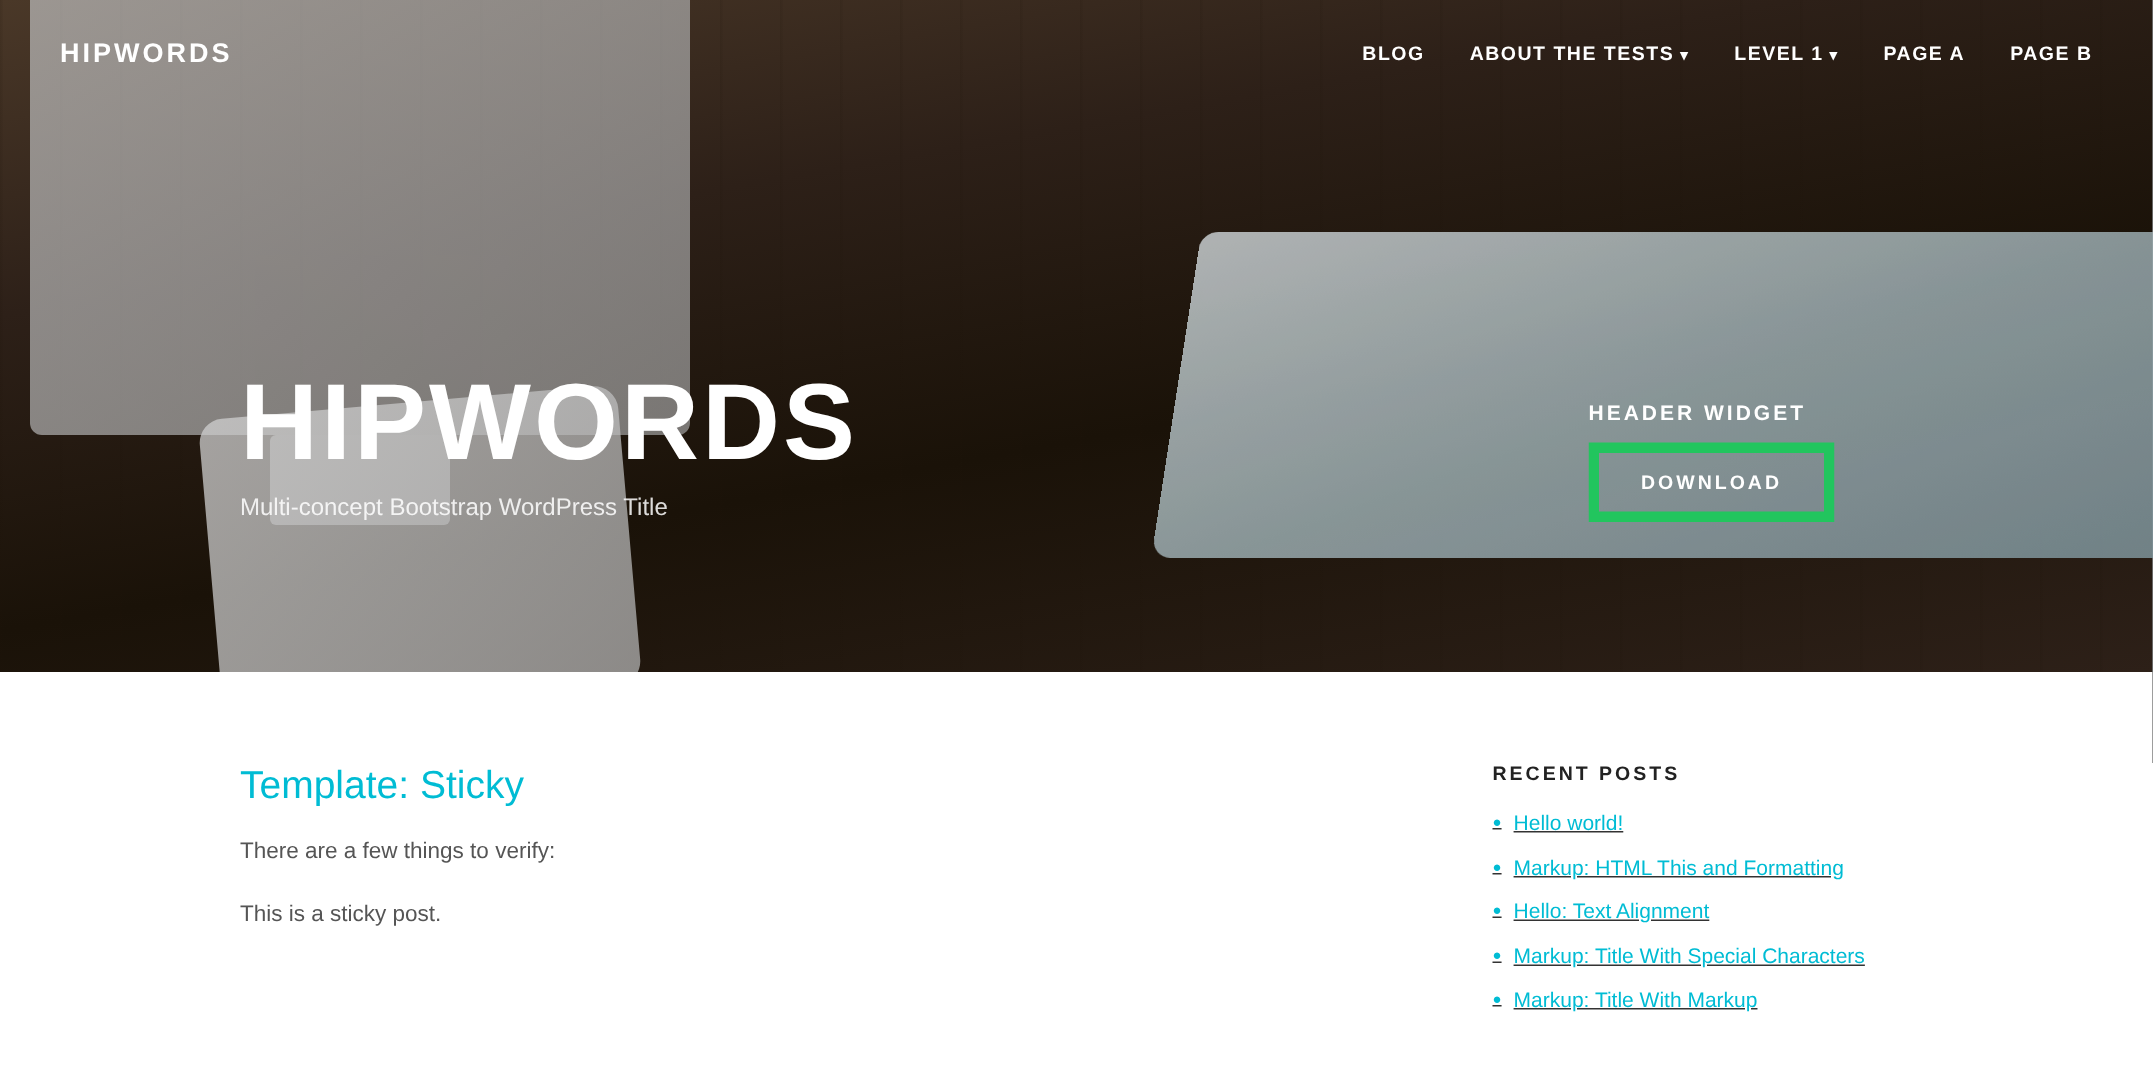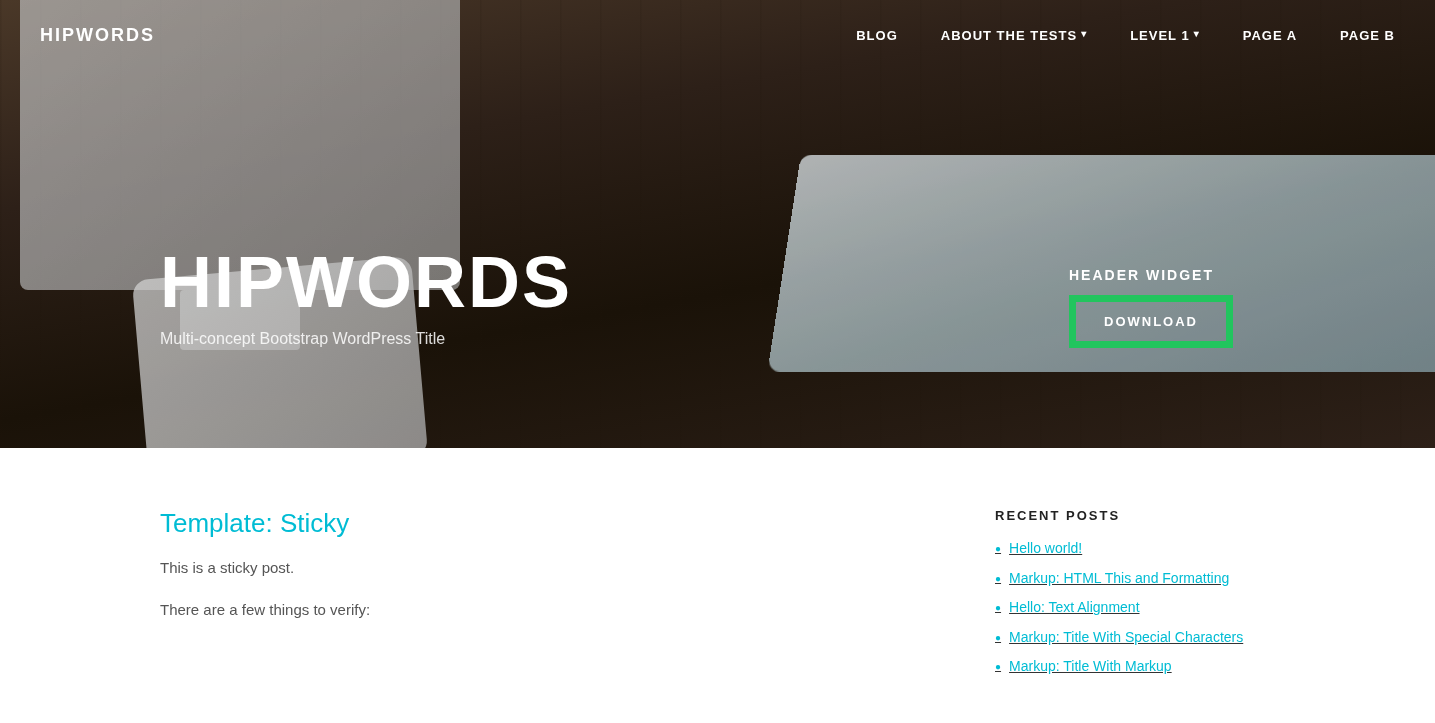--- a/index.html
+++ b/index.html
@@ -20,33 +20,33 @@
     .site-logo {
       font-size: 18px;
       font-weight: 900;
       color: #fff;
       letter-spacing: 2px;
       text-transform: uppercase;
     }
     nav {
       display: flex;
       align-items: center;
-      gap: 43px;
+      gap: 30px;
     }
     nav a {
       color: #fff;
       text-decoration: none;
       font-size: 13px;
       font-weight: 600;
       letter-spacing: 1px;
       text-transform: uppercase;
     }
     .nav-dropdown {
       display: flex;
-      align-items: flex-start;
+      align-items: flex-end;
       gap: 4px;
       color: #fff;
       font-size: 13px;
       font-weight: 600;
       letter-spacing: 1px;
       text-transform: uppercase;
       cursor: pointer;
     }
     .nav-dropdown .caret {
       font-size: 10px;
@@ -151,21 +151,21 @@
     }
     .hero-subtitle {
       font-size: 16px;
       color: rgba(255,255,255,0.85);
       margin-top: 12px;
       font-weight: 400;
     }
 
     .hero-widget {
       position: absolute;
-      right: 202px;
+      right: 212px;
       bottom: 100px;
       z-index: 5;
       max-width: 340px;
       margin-left: 36px;
     }
     .hero-widget-title {
       font-size: 14px;
       font-weight: 900;
       color: #fff;
       letter-spacing: 2px;
@@ -299,22 +299,22 @@
     <button class="download-btn">DOWNLOAD</button>
   </div>
 </section>
 
 <div class="main-content">
 
   <main class="main-posts">
     <article>
       <a href="#" class="post-title">Template: Sticky</a>
       <div class="post-body">
+        <p>There are a few things to verify:</p>
         <p>This is a sticky post.</p>
-        <p>There are a few things to verify:</p>
       </div>
     </article>
   </main>
 
   <aside class="sidebar">
     <div class="sidebar-section">
       <h3 class="sidebar-section-title">RECENT POSTS</h3>
       <ul class="sidebar-list">
         <li>
           <a href="#">Hello world!</a>

